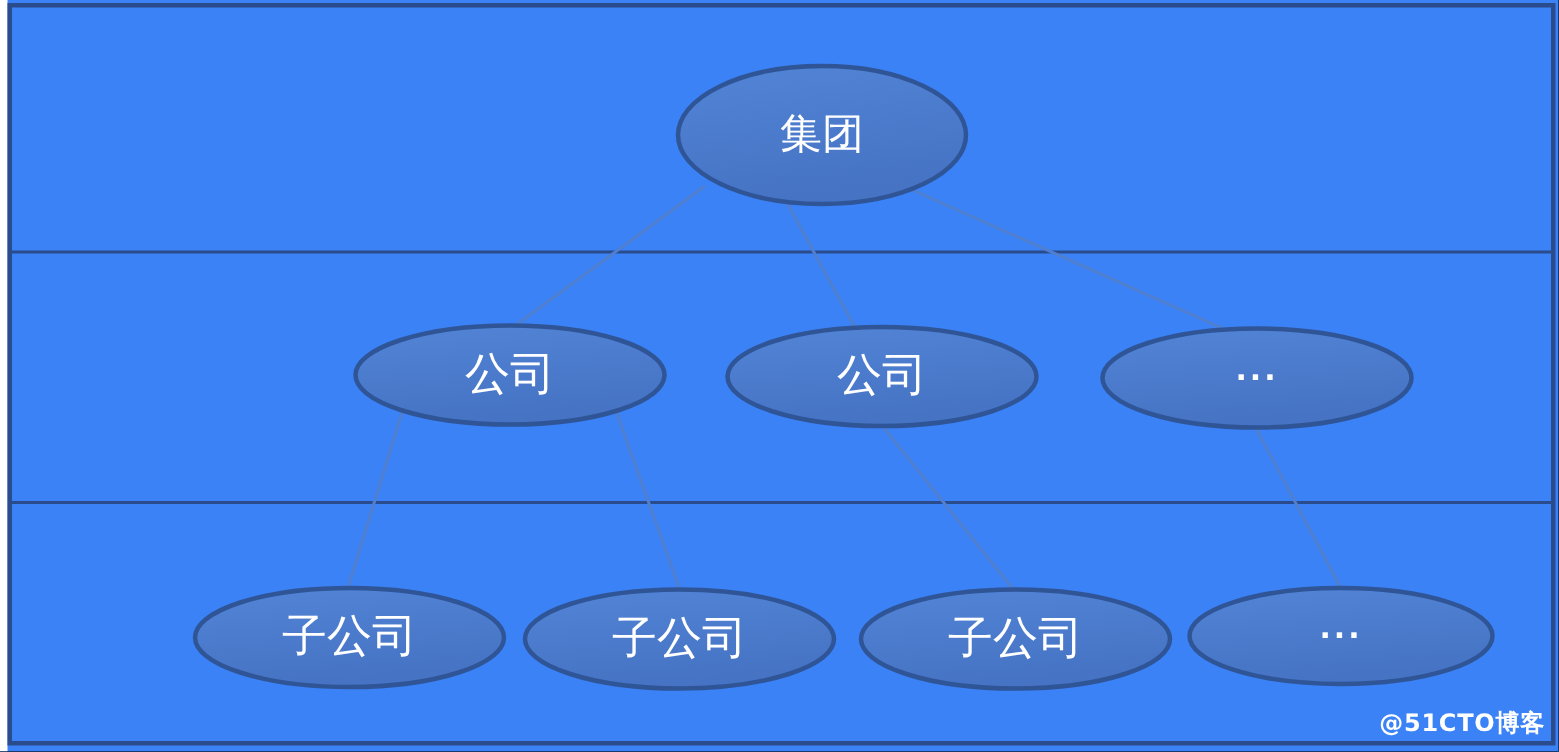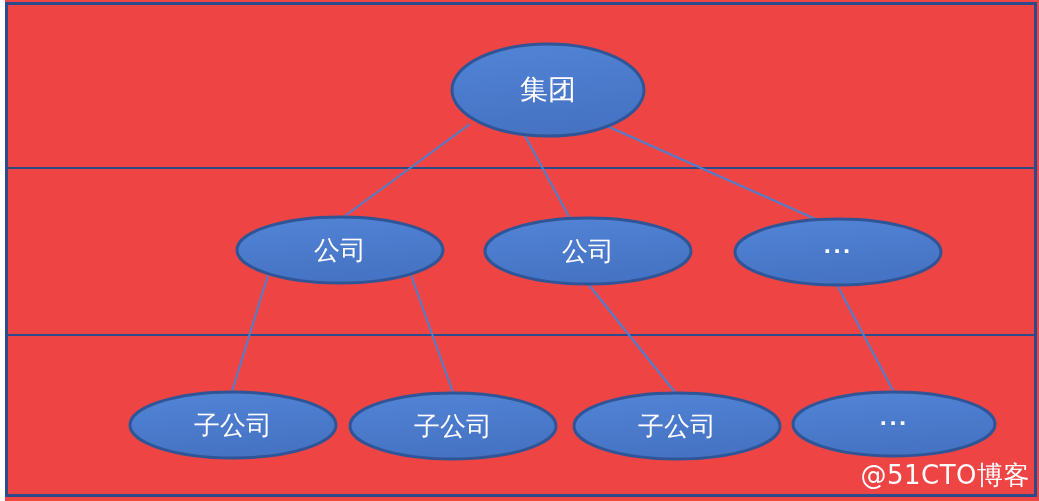--- a/index.html
+++ b/index.html
@@ -5,21 +5,21 @@
   html, body {
     margin: 0;
     padding: 0;
     background: #000000;
     font-family: "DejaVu Sans", "Liberation Sans", sans-serif;
   }
   .canvas {
     position: relative;
     width: 1039px;
     height: 501px;
-    background: #ef4444;
+    background: #3b82f6;
     overflow: hidden;
   }
   .left-strip {
     position: absolute;
     left: 0; top: 0;
     width: 5px; height: 501px;
     background: #ffffff;
   }
   .frame {
     position: absolute;
@@ -46,28 +46,29 @@
     color: #ffffff;
     text-align: center;
     white-space: nowrap;
     pointer-events: none;
   }
   .label-hq {
     left: 548px; top: 89px;
     font-size: 28px;
     line-height: 39px;
   }
-  .label-mid { font-size: 26px; line-height: 24px; }
+  .label-mid { font-size: 30px; line-height: 24px; }
   .label-dots { font-size: 20px; line-height: 20px; font-weight: bold; letter-spacing: 2px; }
   .watermark {
     position: absolute;
     right: 9px; bottom: 8px;
     color: #ffffff;
-    font-size: 26px;
+    font-size: 16px;
     letter-spacing: 0.5px;
+    font-weight: bold;
   }
 </style>
 </head>
 <body>
 
 <div class="canvas">
 
   <div class="left-strip"></div>
 
   <div class="frame">

